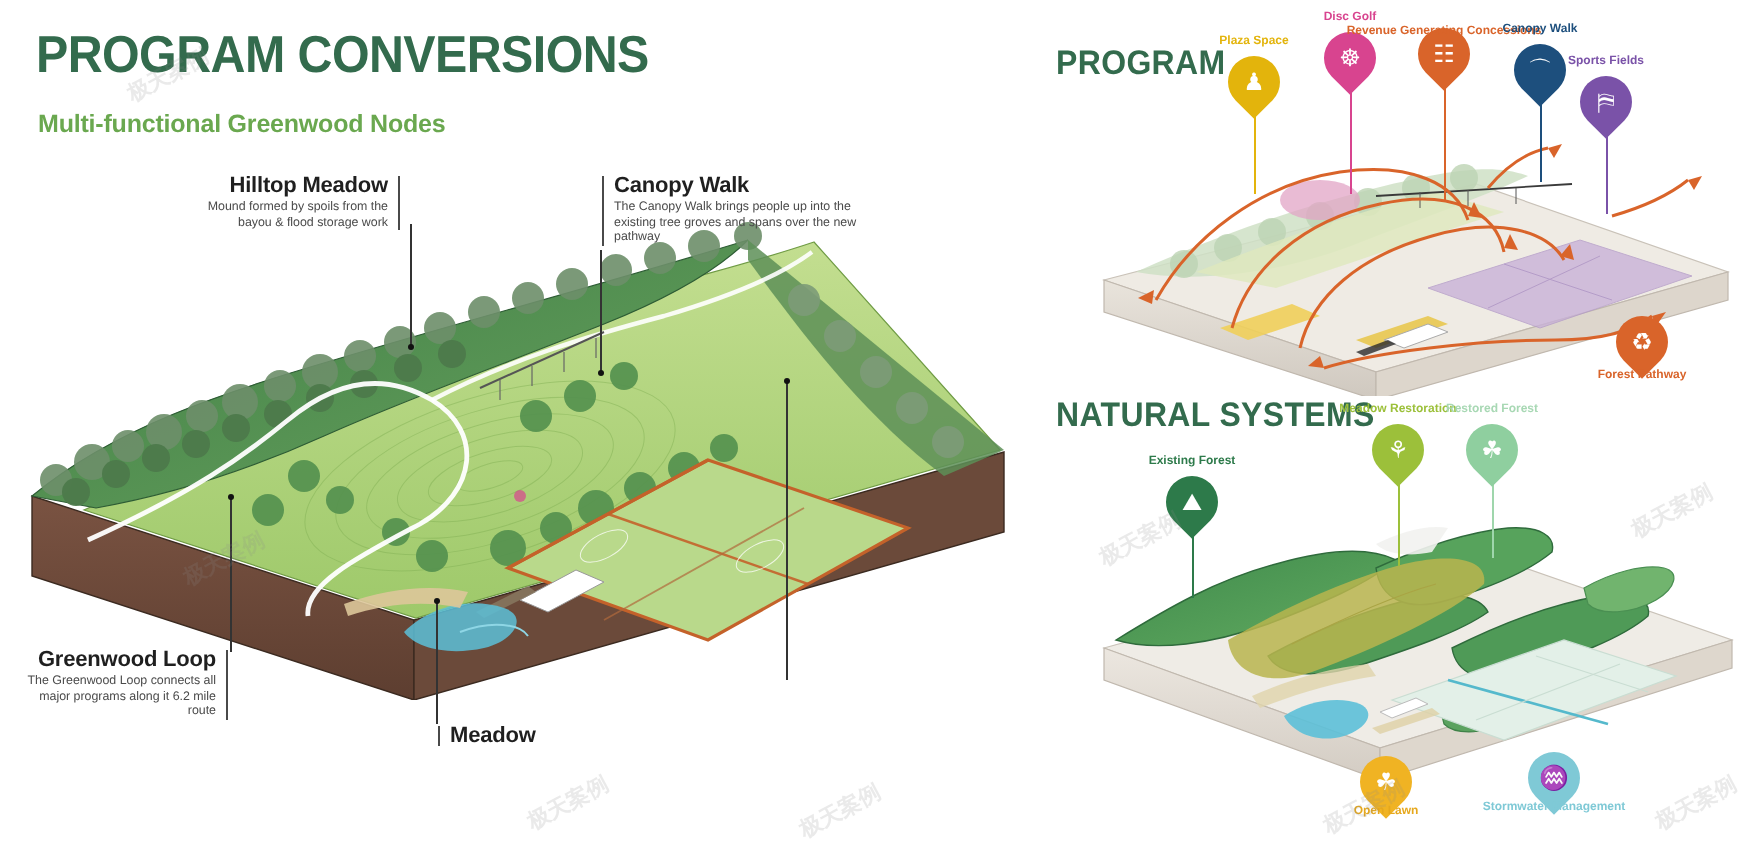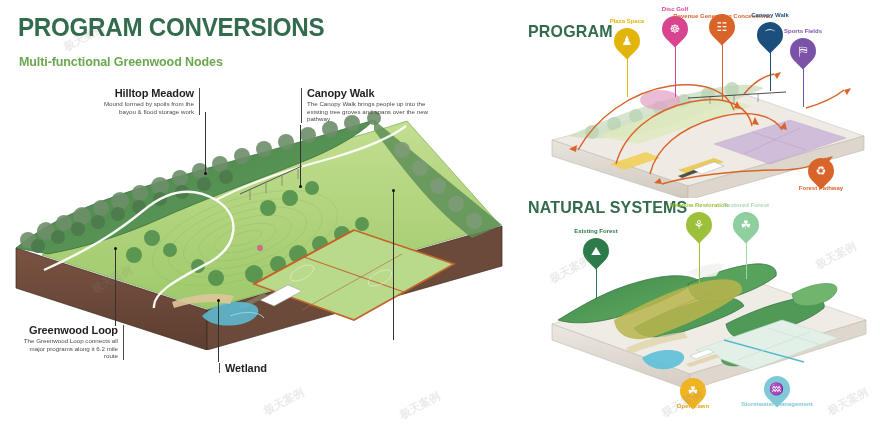--- a/index.html
+++ b/index.html
@@ -253,27 +253,27 @@
   <div class="callout right-al rule-r" style="left:98px; top:88px; width:102px;">
     <div class="c-title">Hilltop Meadow</div>
     <div class="c-body">Mound formed by spoils from the bayou &amp; flood storage work</div>
   </div>
 
   <div class="callout rule-l" style="left:301px; top:88px; width:132px;">
     <div class="c-title">Canopy Walk</div>
     <div class="c-body">The Canopy Walk brings people up into the existing tree groves and spans over the new pathway</div>
   </div>
 
-  <div class="callout right-al rule-r" style="left:18px; top:325px; width:106px;">
+  <div class="callout right-al rule-r" style="left:8px; top:325px; width:106px;">
     <div class="c-title">Greenwood Loop</div>
     <div class="c-body">The Greenwood Loop connects all major programs along it 6.2 mile route</div>
   </div>
 
   <div class="callout rule-l" style="left:219px; top:363px; width:80px;">
-    <div class="c-title">Wetland</div>
+    <div class="c-title">Meadow</div>
   </div>
 
 
   <div class="panel-title pt-program">PROGRAM</div>
 
   <svg class="iso" viewBox="0 0 340 150" style="left:538px; top:48px; width:340px; height:150px;">
     <defs>
       <linearGradient id="pBase" x1="0" y1="0" x2="0" y2="1">
         <stop offset="0%" stop-color="#e9e4dc"></stop>
           <stop offset="100%" stop-color="#cfc8bf"></stop>

